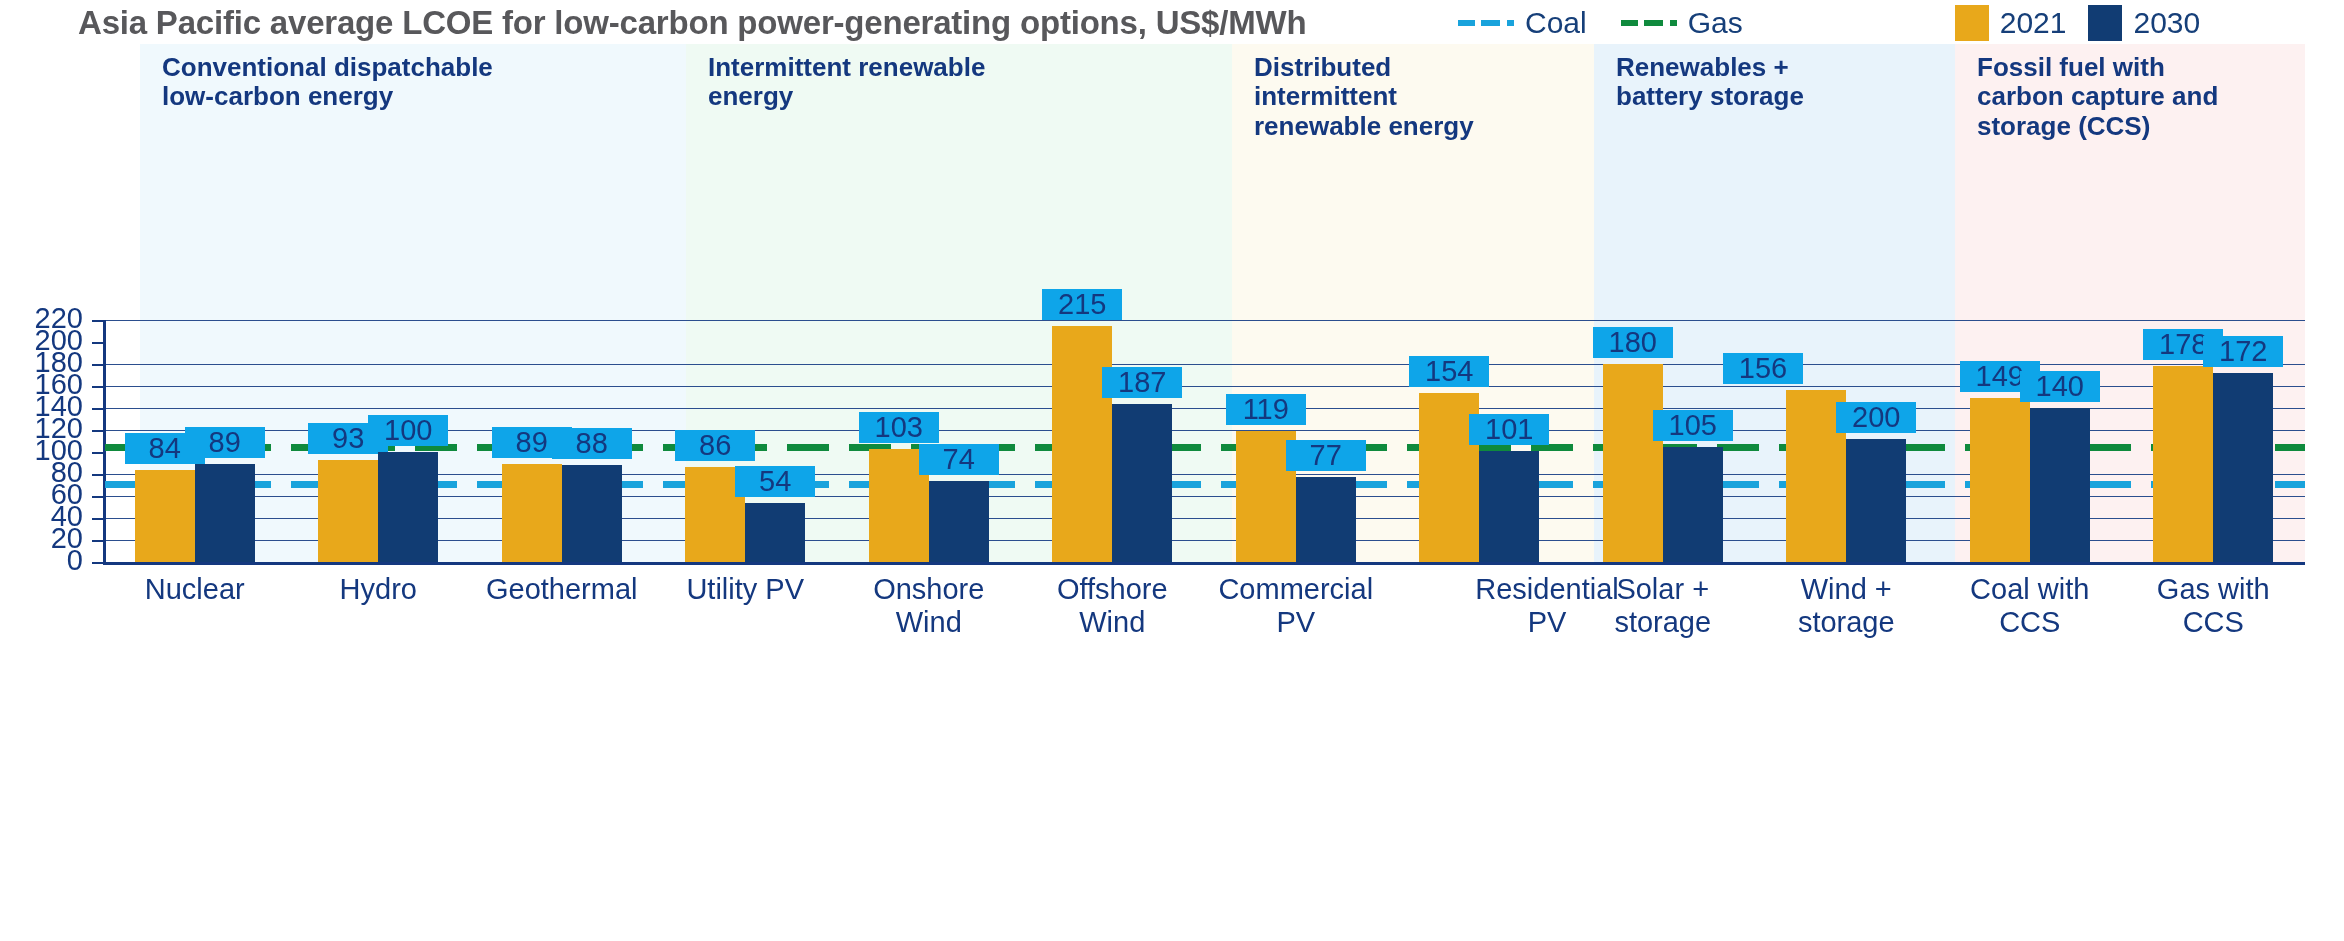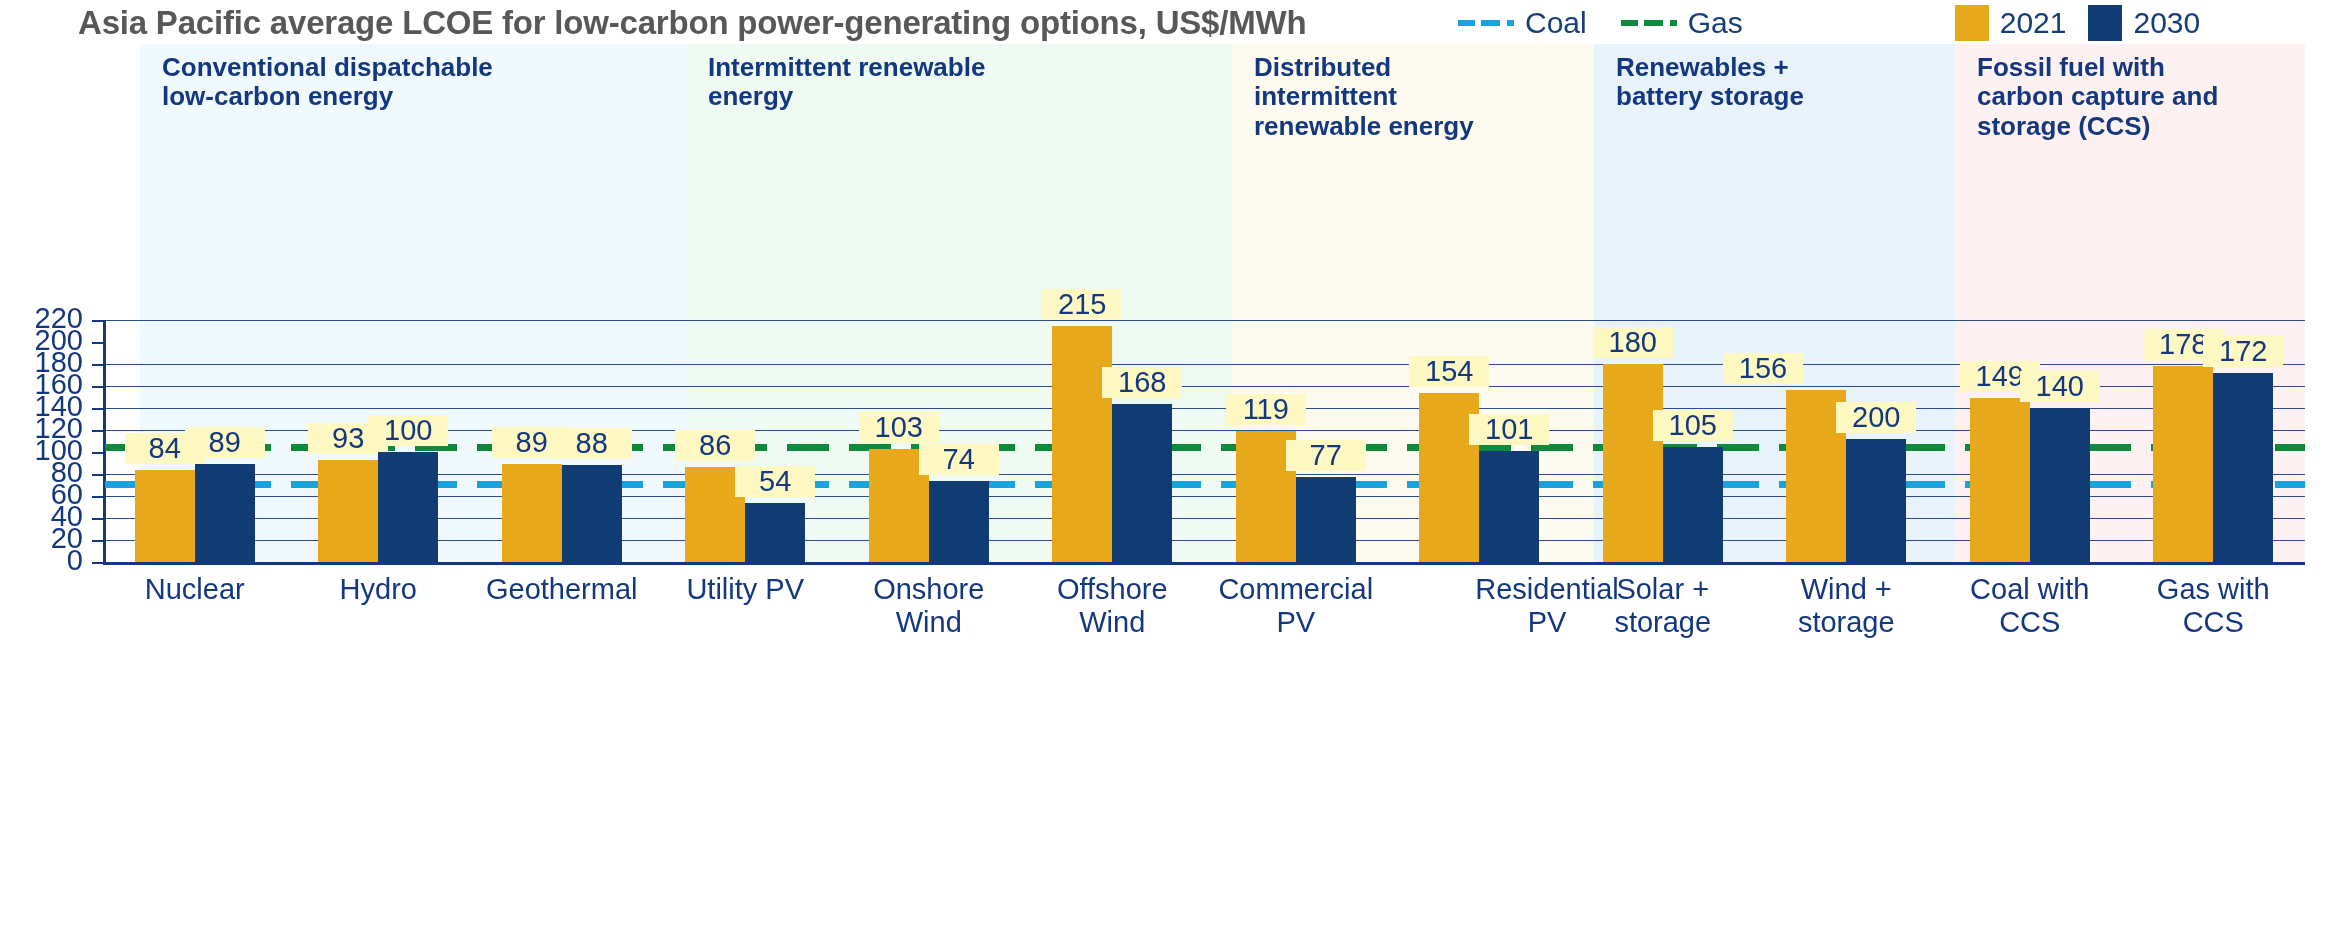--- a/index.html
+++ b/index.html
@@ -121,21 +121,21 @@
   .bar {
     position: absolute;
     bottom: 0;
   }
   .bar-label {
     position: absolute;
     font-size: 29px;
     color: #14387f;
     text-align: center;
     white-space: nowrap;
-    background: #fef9c3;
+    background: #0ea5e9;
     line-height: 1;
     padding: 1px 2px;
   }
 
   
   .refline {
     position: absolute;
     left: 105px;
     width: 2200px;
     height: 7px;
@@ -376,21 +376,21 @@
       <div class="bar-label" style="left: 675.25px; top: 430.4px; width: 80px;">86</div>
       <div class="bar" style="position: absolute; left: 745.25px; top: 502.6px; width: 60px; height: 59.4px; background: rgb(17, 60, 115); pointer-events: auto;"></div>
       <div class="bar-label" style="left: 735.25px; top: 465.6px; width: 80px;">54</div>
       <div class="bar" style="position: absolute; left: 868.75px; top: 448.7px; width: 60px; height: 113.3px; background: rgb(232, 168, 27); pointer-events: auto;"></div>
       <div class="bar-label" style="left: 858.75px; top: 411.7px; width: 80px;">103</div>
       <div class="bar" style="position: absolute; left: 928.75px; top: 480.6px; width: 60px; height: 81.4px; background: rgb(17, 60, 115); pointer-events: auto;"></div>
       <div class="bar-label" style="left: 918.75px; top: 443.6px; width: 80px;">74</div>
       <div class="bar" style="position: absolute; left: 1052.25px; top: 325.5px; width: 60px; height: 236.5px; background: rgb(232, 168, 27); pointer-events: auto;"></div>
       <div class="bar-label" style="left: 1042.25px; top: 288.5px; width: 80px;">215</div>
       <div class="bar" style="position: absolute; left: 1112.25px; top: 403.6px; width: 60px; height: 158.4px; background: rgb(17, 60, 115); pointer-events: auto;"></div>
-      <div class="bar-label" style="left: 1102.25px; top: 366.6px; width: 80px;">168</div>
+      <div class="bar-label" style="left: 1102.25px; top: 366.6px; width: 80px;">187</div>
       <div class="bar" style="position: absolute; left: 1235.75px; top: 431.1px; width: 60px; height: 130.9px; background: rgb(232, 168, 27); pointer-events: auto;"></div>
       <div class="bar-label" style="left: 1225.75px; top: 394.1px; width: 80px;">119</div>
       <div class="bar" style="position: absolute; left: 1295.75px; top: 477.3px; width: 60px; height: 84.7px; background: rgb(17, 60, 115); pointer-events: auto;"></div>
       <div class="bar-label" style="left: 1285.75px; top: 440.3px; width: 80px;">77</div>
       <div class="bar" style="position: absolute; left: 1419.25px; top: 392.6px; width: 60px; height: 169.4px; background: rgb(232, 168, 27); pointer-events: auto;"></div>
       <div class="bar-label" style="left: 1409.25px; top: 355.6px; width: 80px;">154</div>
       <div class="bar" style="position: absolute; left: 1479.25px; top: 450.9px; width: 60px; height: 111.1px; background: rgb(17, 60, 115); pointer-events: auto;"></div>
       <div class="bar-label" style="left: 1469.25px; top: 413.9px; width: 80px;">101</div>
       <div class="bar" style="position: absolute; left: 1602.75px; top: 364px; width: 60px; height: 198px; background: rgb(232, 168, 27); pointer-events: auto;"></div>
       <div class="bar-label" style="left: 1592.75px; top: 327px; width: 80px;">180</div>

